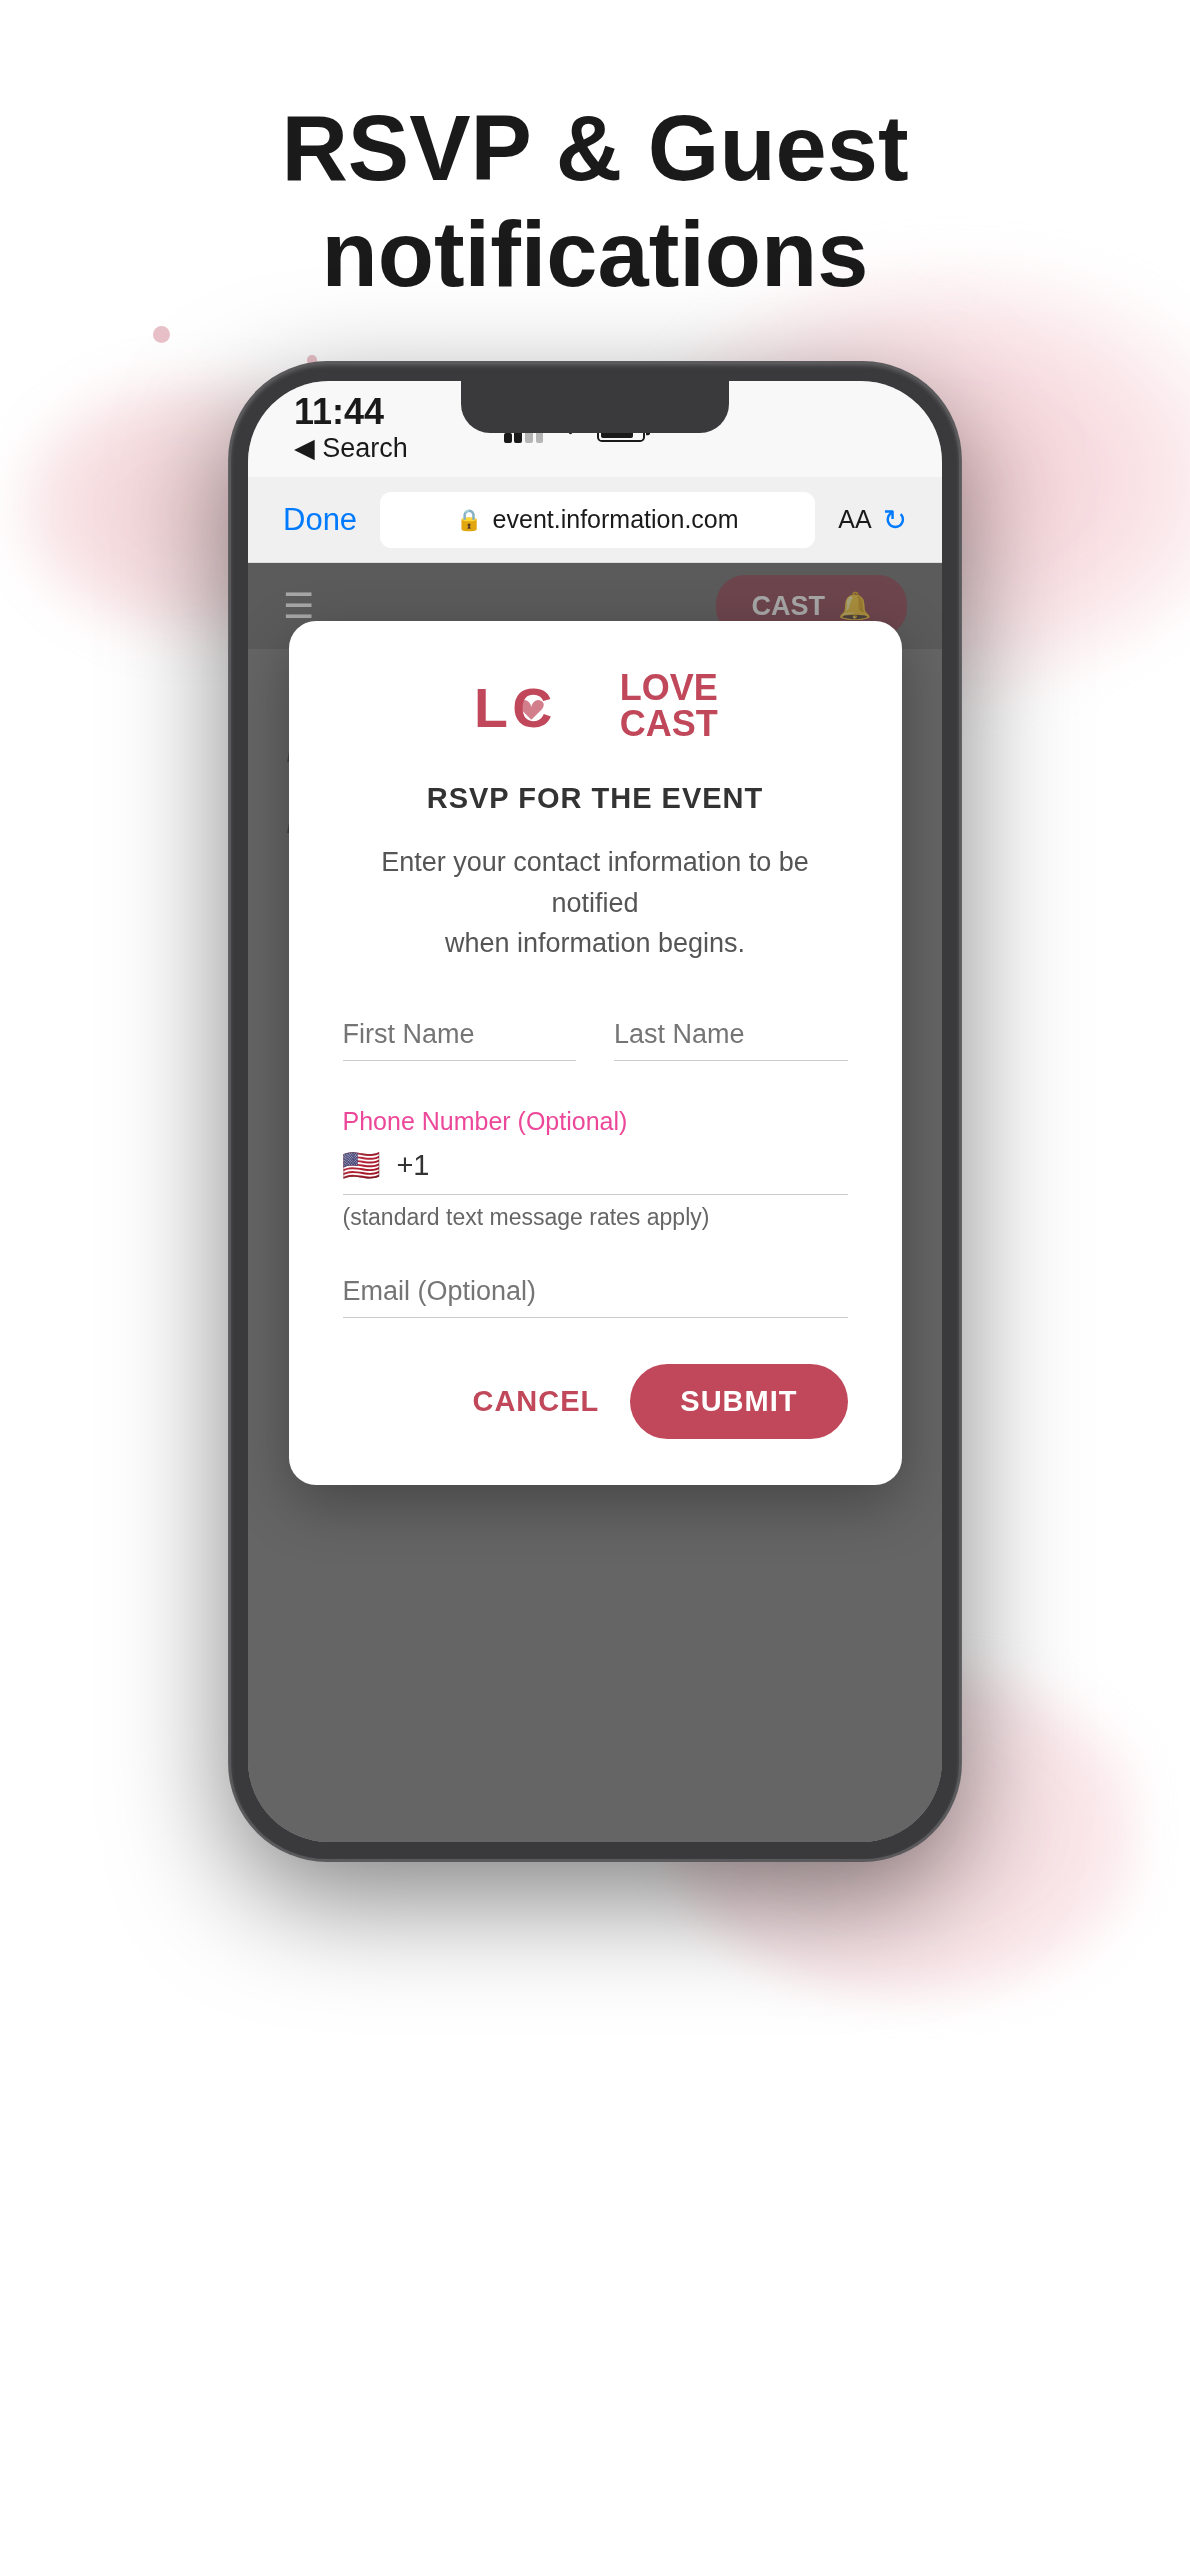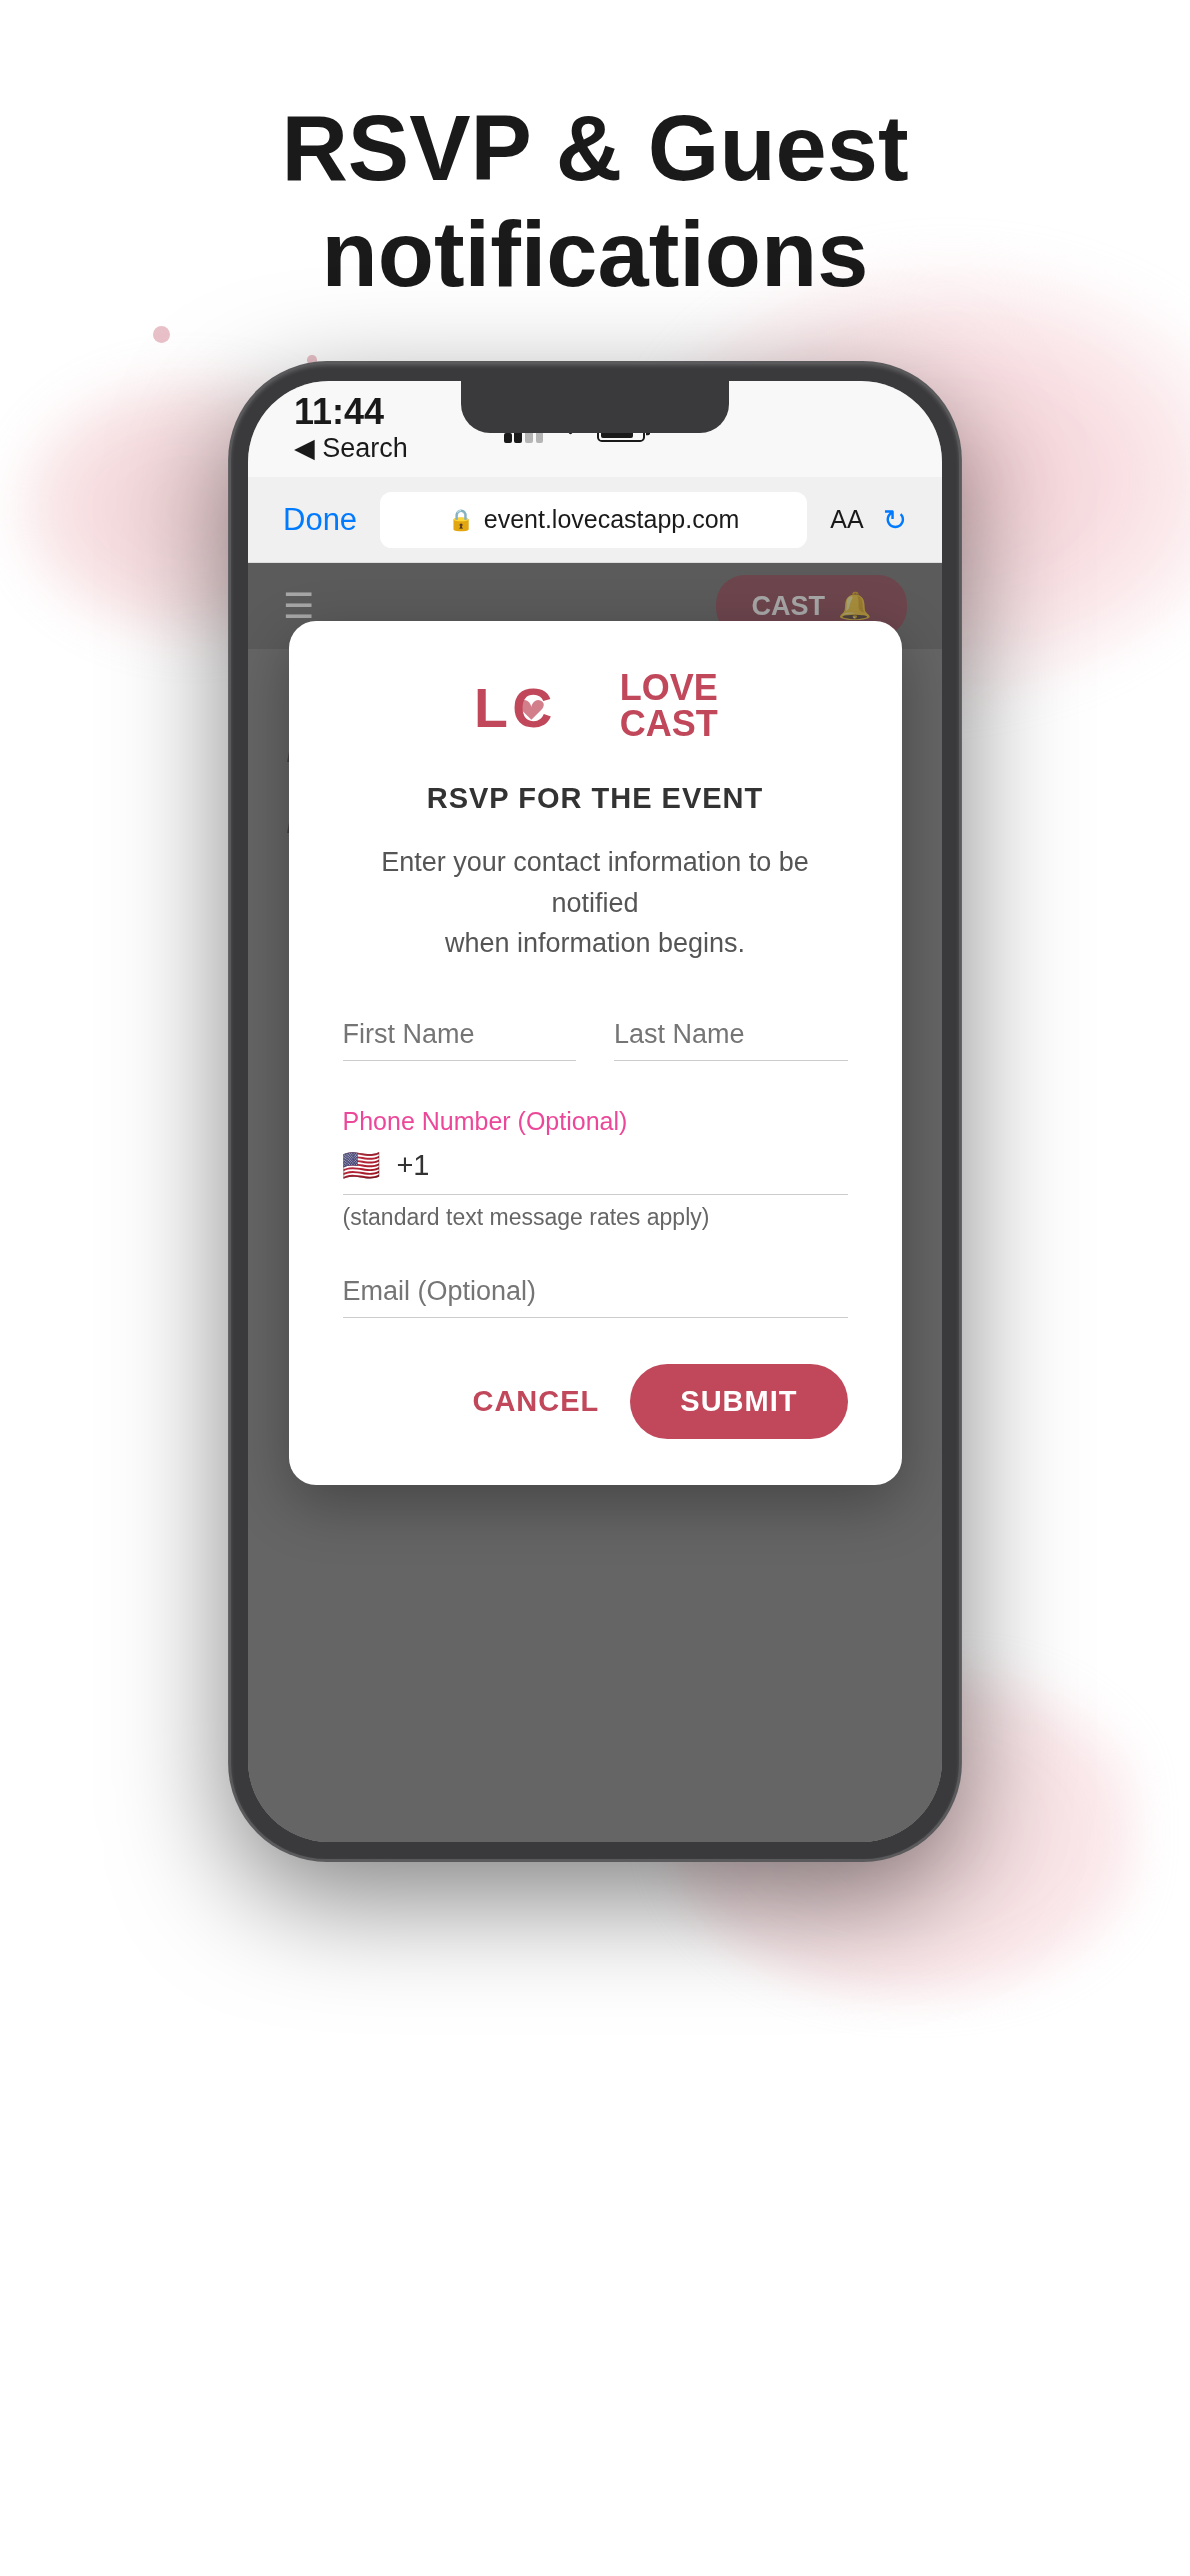--- a/index.html
+++ b/index.html
@@ -211,21 +211,21 @@
       color: #1a1a1a;
     }
 
     .lock-icon {
       font-size: 21px;
       color: #666;
     }
 
     .browser-right {
       display: flex;
-      gap: 19px;
+      gap: 11px;
       align-items: center;
     }
 
     .browser-aa {
       font-size: 25px;
       color: #1a1a1a;
     }
 
     .browser-refresh {
       font-size: 29px;
@@ -476,21 +476,21 @@
           <div class="battery-icon">
             <div class="battery-fill"></div>
           </div>
         </div>
       </div>
 
       <div class="browser-bar">
         <span class="browser-done">Done</span>
         <div class="browser-url">
           <span class="lock-icon">🔒</span>
-          <span>event.lovecastapp.com</span>
+          <span>event.information.com</span>
         </div>
         <div class="browser-right">
           <span class="browser-aa">AA</span>
           <span class="browser-refresh">↻</span>
         </div>
       </div>
 
       <div class="app-content">
 
         <div class="app-header">

